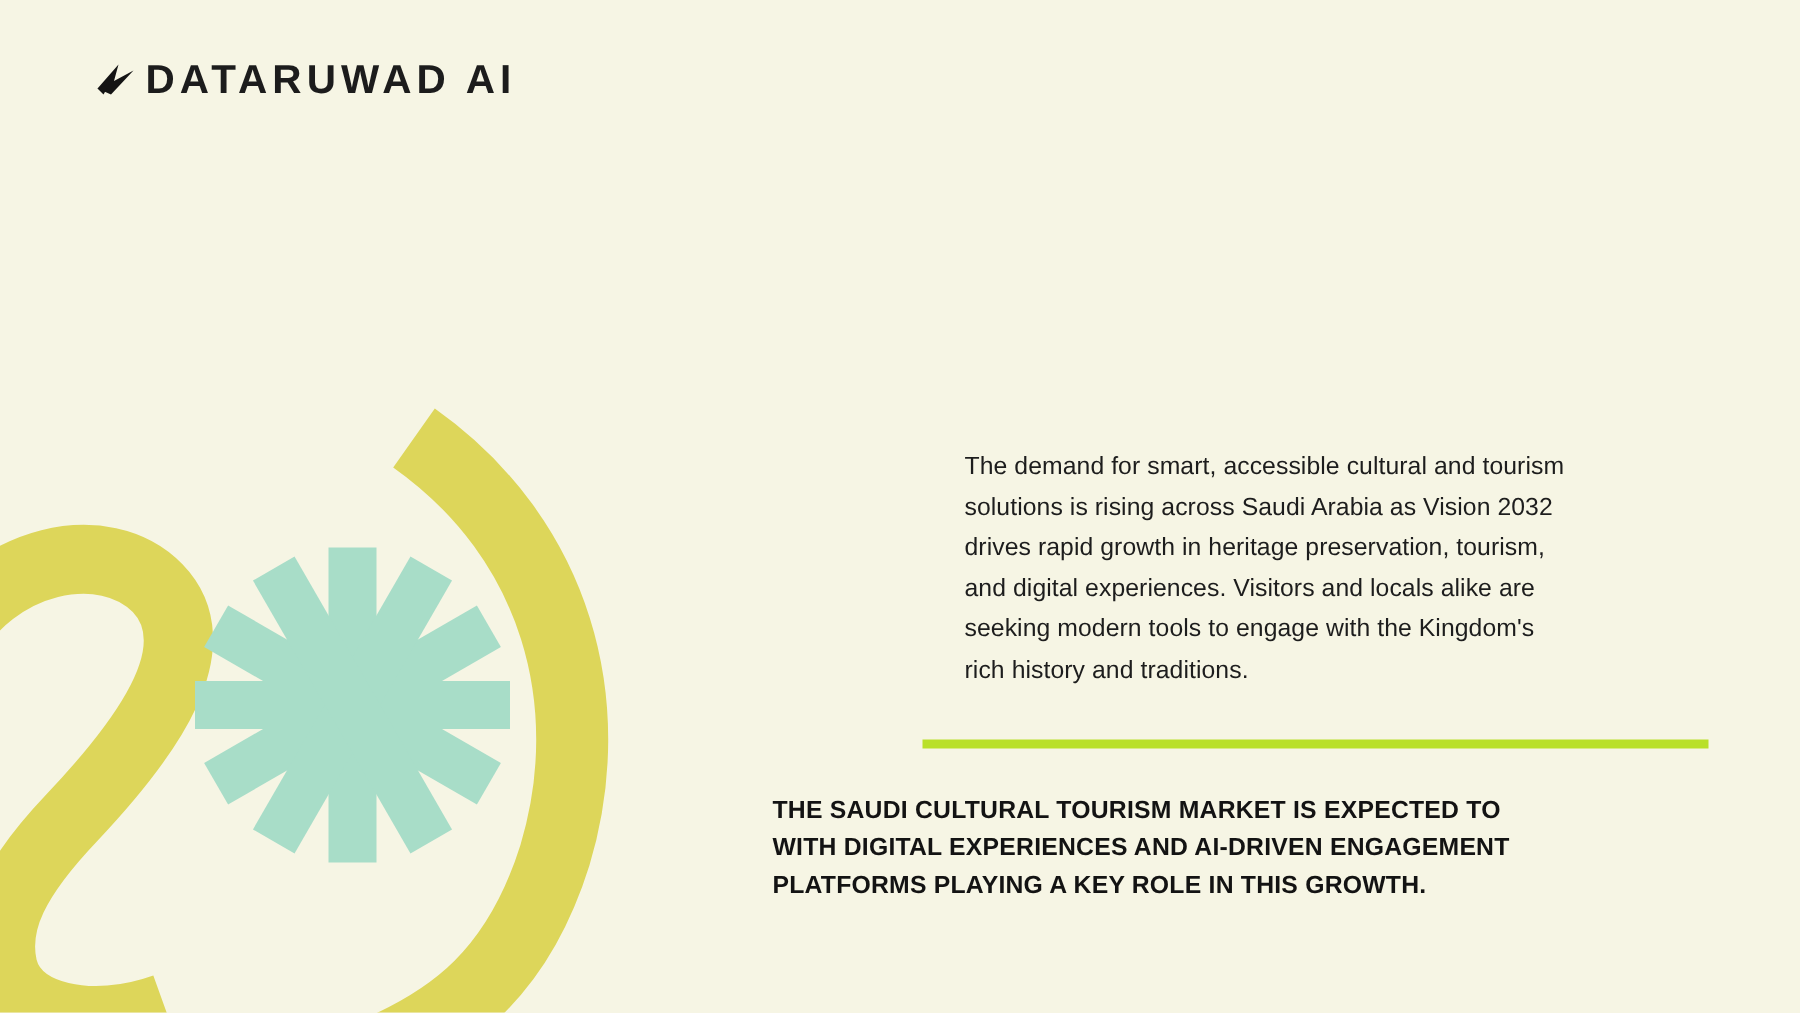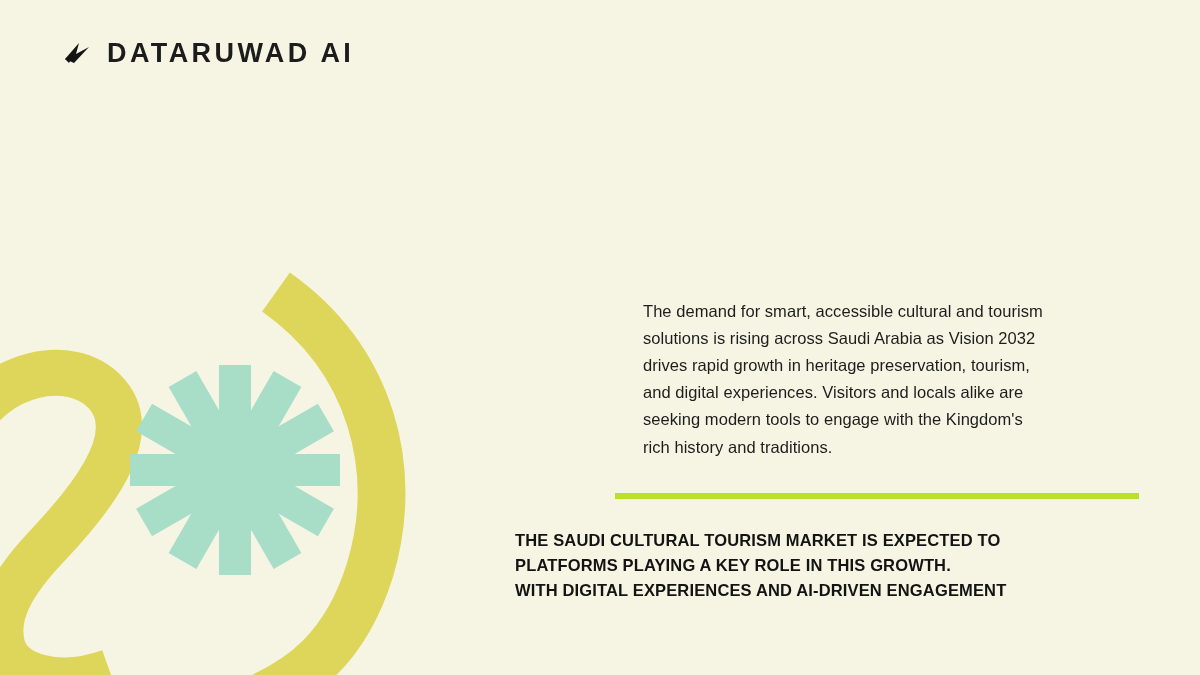--- a/index.html
+++ b/index.html
@@ -31,21 +31,21 @@
     pointer-events: none;
   }
 
   
   .brand {
     position: absolute;
     left: 62px;
     top: 38px;
     display: flex;
     align-items: center;
-    gap: 15px;
+    gap: 5px;
     z-index: 5;
   }
   .brand-mark {
     width: 30px;
     height: 30px;
     display: block;
   }
   .brand-name {
     font-size: 27px;
     font-weight: bold;
@@ -137,18 +137,18 @@
   </div>
 
 
   <div class="right-col">
     <p class="body-copy">The demand for smart, accessible cultural and tourism solutions is rising across Saudi Arabia as Vision 2032 drives rapid growth in heritage preservation, tourism, and digital experiences. Visitors and locals alike are seeking modern tools to engage with the Kingdom's rich history and traditions.</p>
 
     <div class="divider"></div>
 
     <div class="callout">
       <span class="line">THE SAUDI CULTURAL TOURISM MARKET IS EXPECTED TO</span>
+      <span class="line">WITH DIGITAL EXPERIENCES AND AI-DRIVEN ENGAGEMENT</span>
       <span class="line">PLATFORMS PLAYING A KEY ROLE IN THIS GROWTH.</span>
-      <span class="line">WITH DIGITAL EXPERIENCES AND AI-DRIVEN ENGAGEMENT</span>
     </div>
   </div>
 
 </div>
 
 </body></html>

